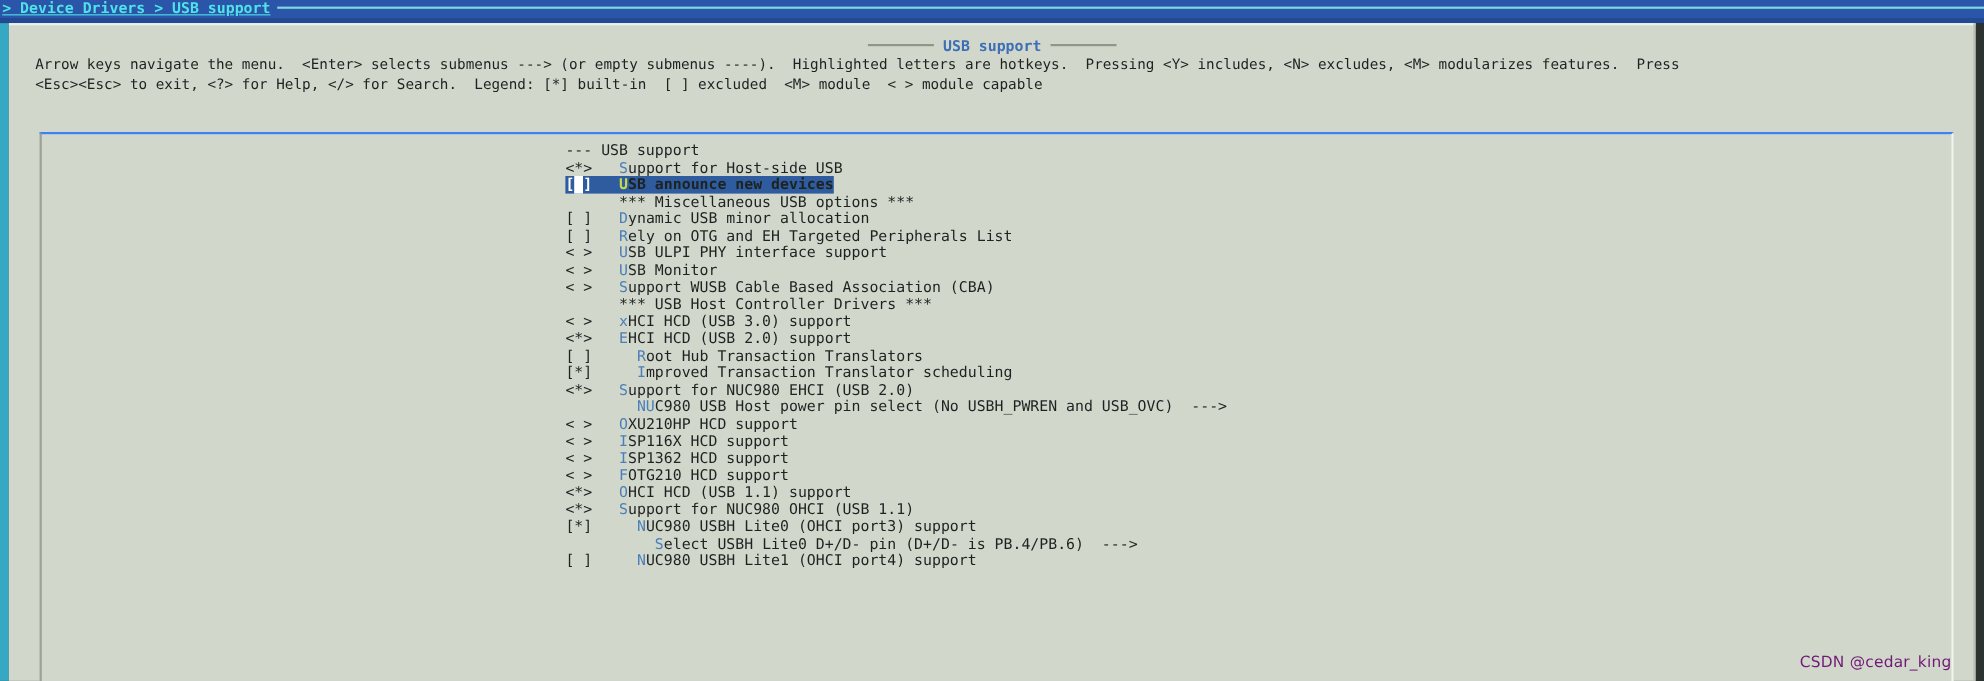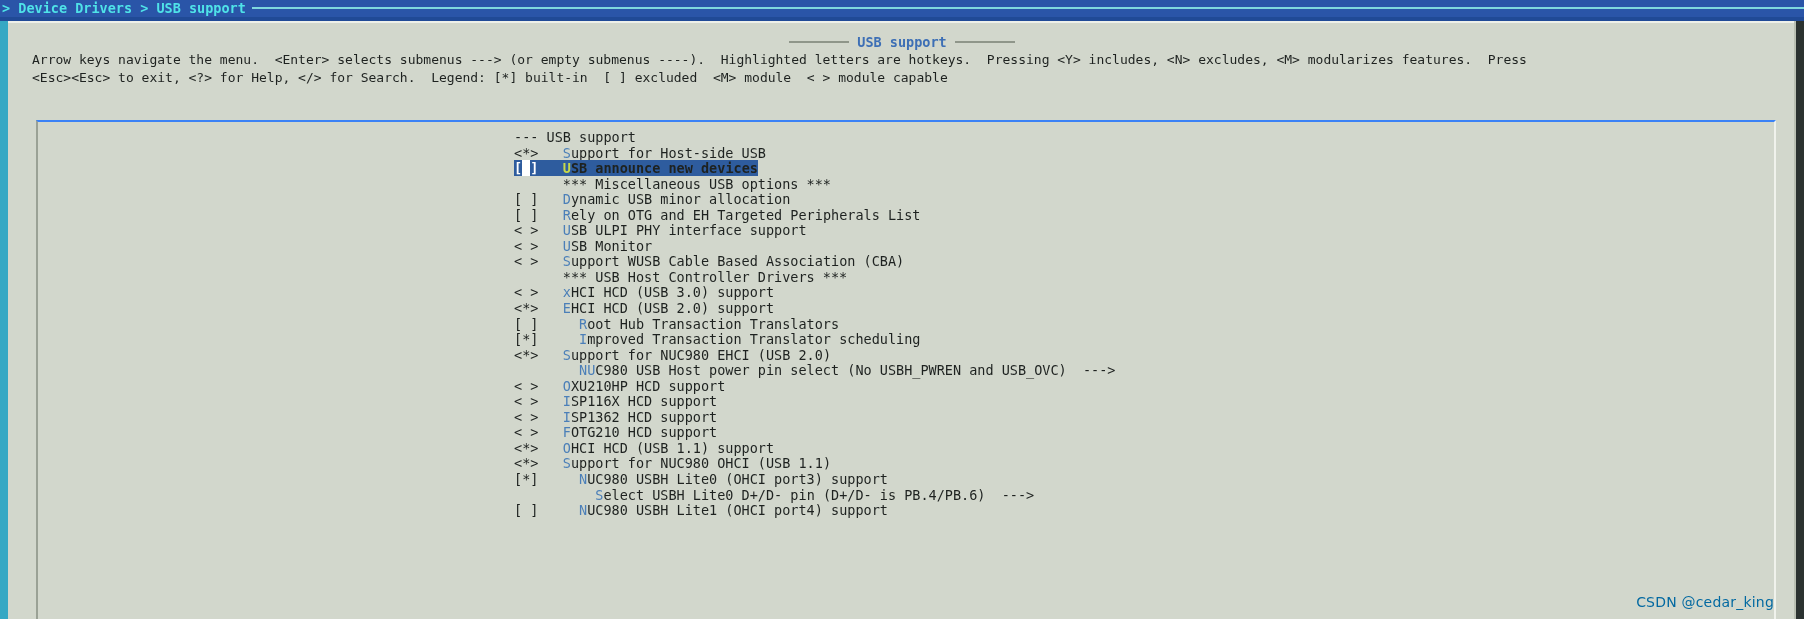--- a/index.html
+++ b/index.html
@@ -32,21 +32,21 @@
     width: 1804px;
     height: 17px;
     background: #2a55a8;
     color: #4fe3e8;
     font-weight: bold;
     font-size: 13.5px;
     line-height: 17px;
     white-space: pre;
     overflow: hidden;
   }
-  #titlebar .bc-text { padding-left: 2px; }
+  #titlebar .bc-text { padding-left: 2px; text-decoration: underline; }
   #titlebar .bc-rule {
     display: inline-block;
     vertical-align: middle;
     height: 2px;
     background: #7fd8de;
     width: 1570px;
     margin-left: 6px;
     margin-bottom: 3px;
   }
 
@@ -189,21 +189,21 @@
   }
 
   
   .row.sep { color: #1e2220; }
 
   
   #watermark {
     position: absolute;
     right: 22px;
     bottom: 8px;
-    color: #0369a1;
+    color: #701a75;
     font-family: "DejaVu Sans", "Liberation Sans", sans-serif;
     font-size: 14px;
     letter-spacing: 0.2px;
     white-space: pre;
     user-select: none;
   }
 </style>
 </head>
 <body>
 

